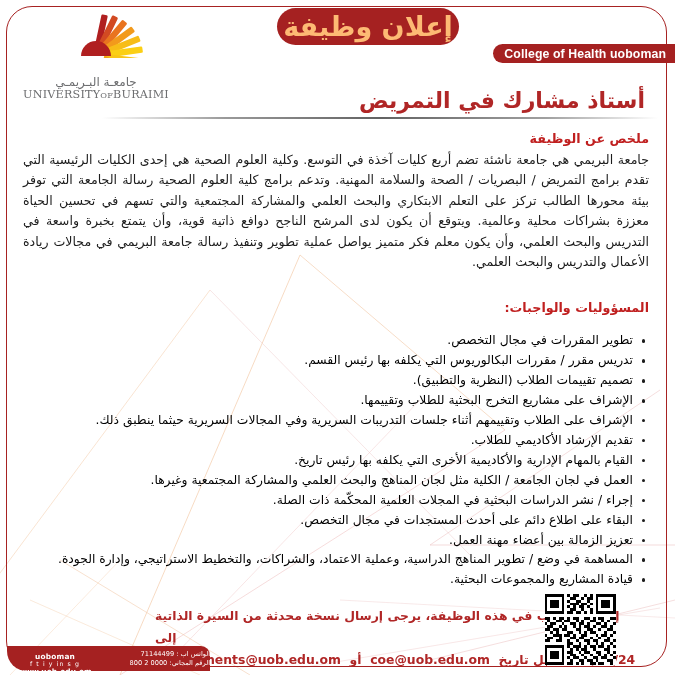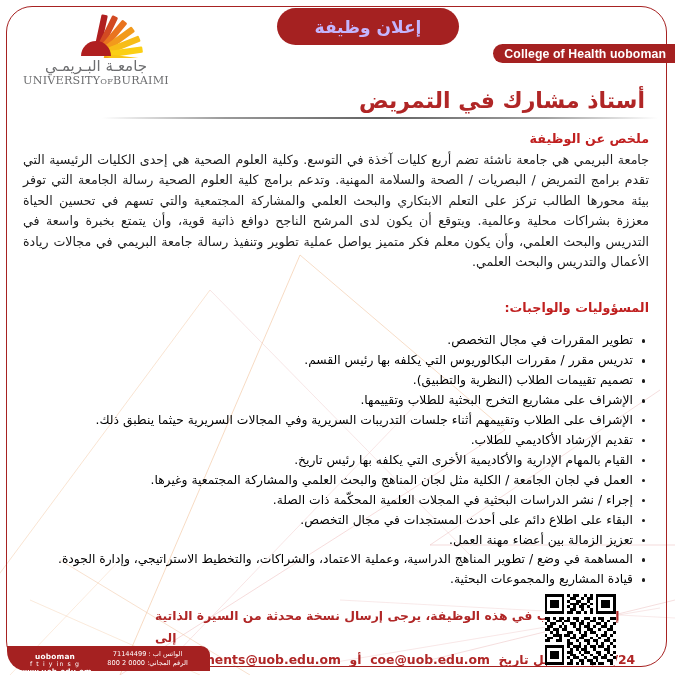--- a/index.html
+++ b/index.html
@@ -45,24 +45,24 @@
   
   #logo-block {
     position: absolute;
     left: 16px;
     top: 12px;
     width: 160px;
     text-align: center;
   }
   #logo-mark { width: 150px; height: 46px; display: block; margin: 0 auto; }
   .logo-ar {
-    font-size: 15px;
+    font-size: 12px;
     color: #6d6e70;
     letter-spacing: 1px;
-    margin-top: 1px;
+    margin-top: 18px;
     line-height: 1.05;
     direction: rtl;
   }
   .logo-en {
     font-family: "DejaVu Serif", "Liberation Serif", serif;
     font-size: 11.2px;
     color: #6d6e70;
     letter-spacing: 0.2px;
     line-height: 1.1;
     direction: ltr;
@@ -71,22 +71,22 @@
 
   
   #ad-banner {
     position: absolute;
     left: 277px;
     top: 8px;
     width: 182px;
     height: 37px;
     background: #a52121;
     border-radius: 19px;
-    color: #c4b5fd;
-    font-size: 17px;
+    color: #fdba74;
+    font-size: 27px;
     font-weight: bold;
     display: flex;
     align-items: center;
     justify-content: center;
     letter-spacing: 0.5px;
   }
 
   
   #college-badge {
     position: absolute;
@@ -239,24 +239,24 @@
     width: 96px;
     text-align: center;
     line-height: 1.12;
     padding-top: 12px;
   }
   #footer-handle { font-size: 7.4px; font-weight: bold; letter-spacing: 0.2px; }
   #footer-social { font-size: 6.2px; letter-spacing: 1.1px; }
   #footer-url { font-size: 7.4px; font-weight: bold; letter-spacing: 0.1px; }
   #footer-phones {
     direction: rtl;
-    text-align: center;
+    text-align: right;
     line-height: 1.25;
     font-size: 6.6px;
-    padding-right: 18px;
+    padding-right: 0;
     flex: 1;
   }
   .phone-row { white-space: nowrap; }
   .phone-num { direction: ltr; unicode-bidi: embed; display: inline-block; }
 </style>
 </head>
 <body>
 
 <div id="poster">
 

